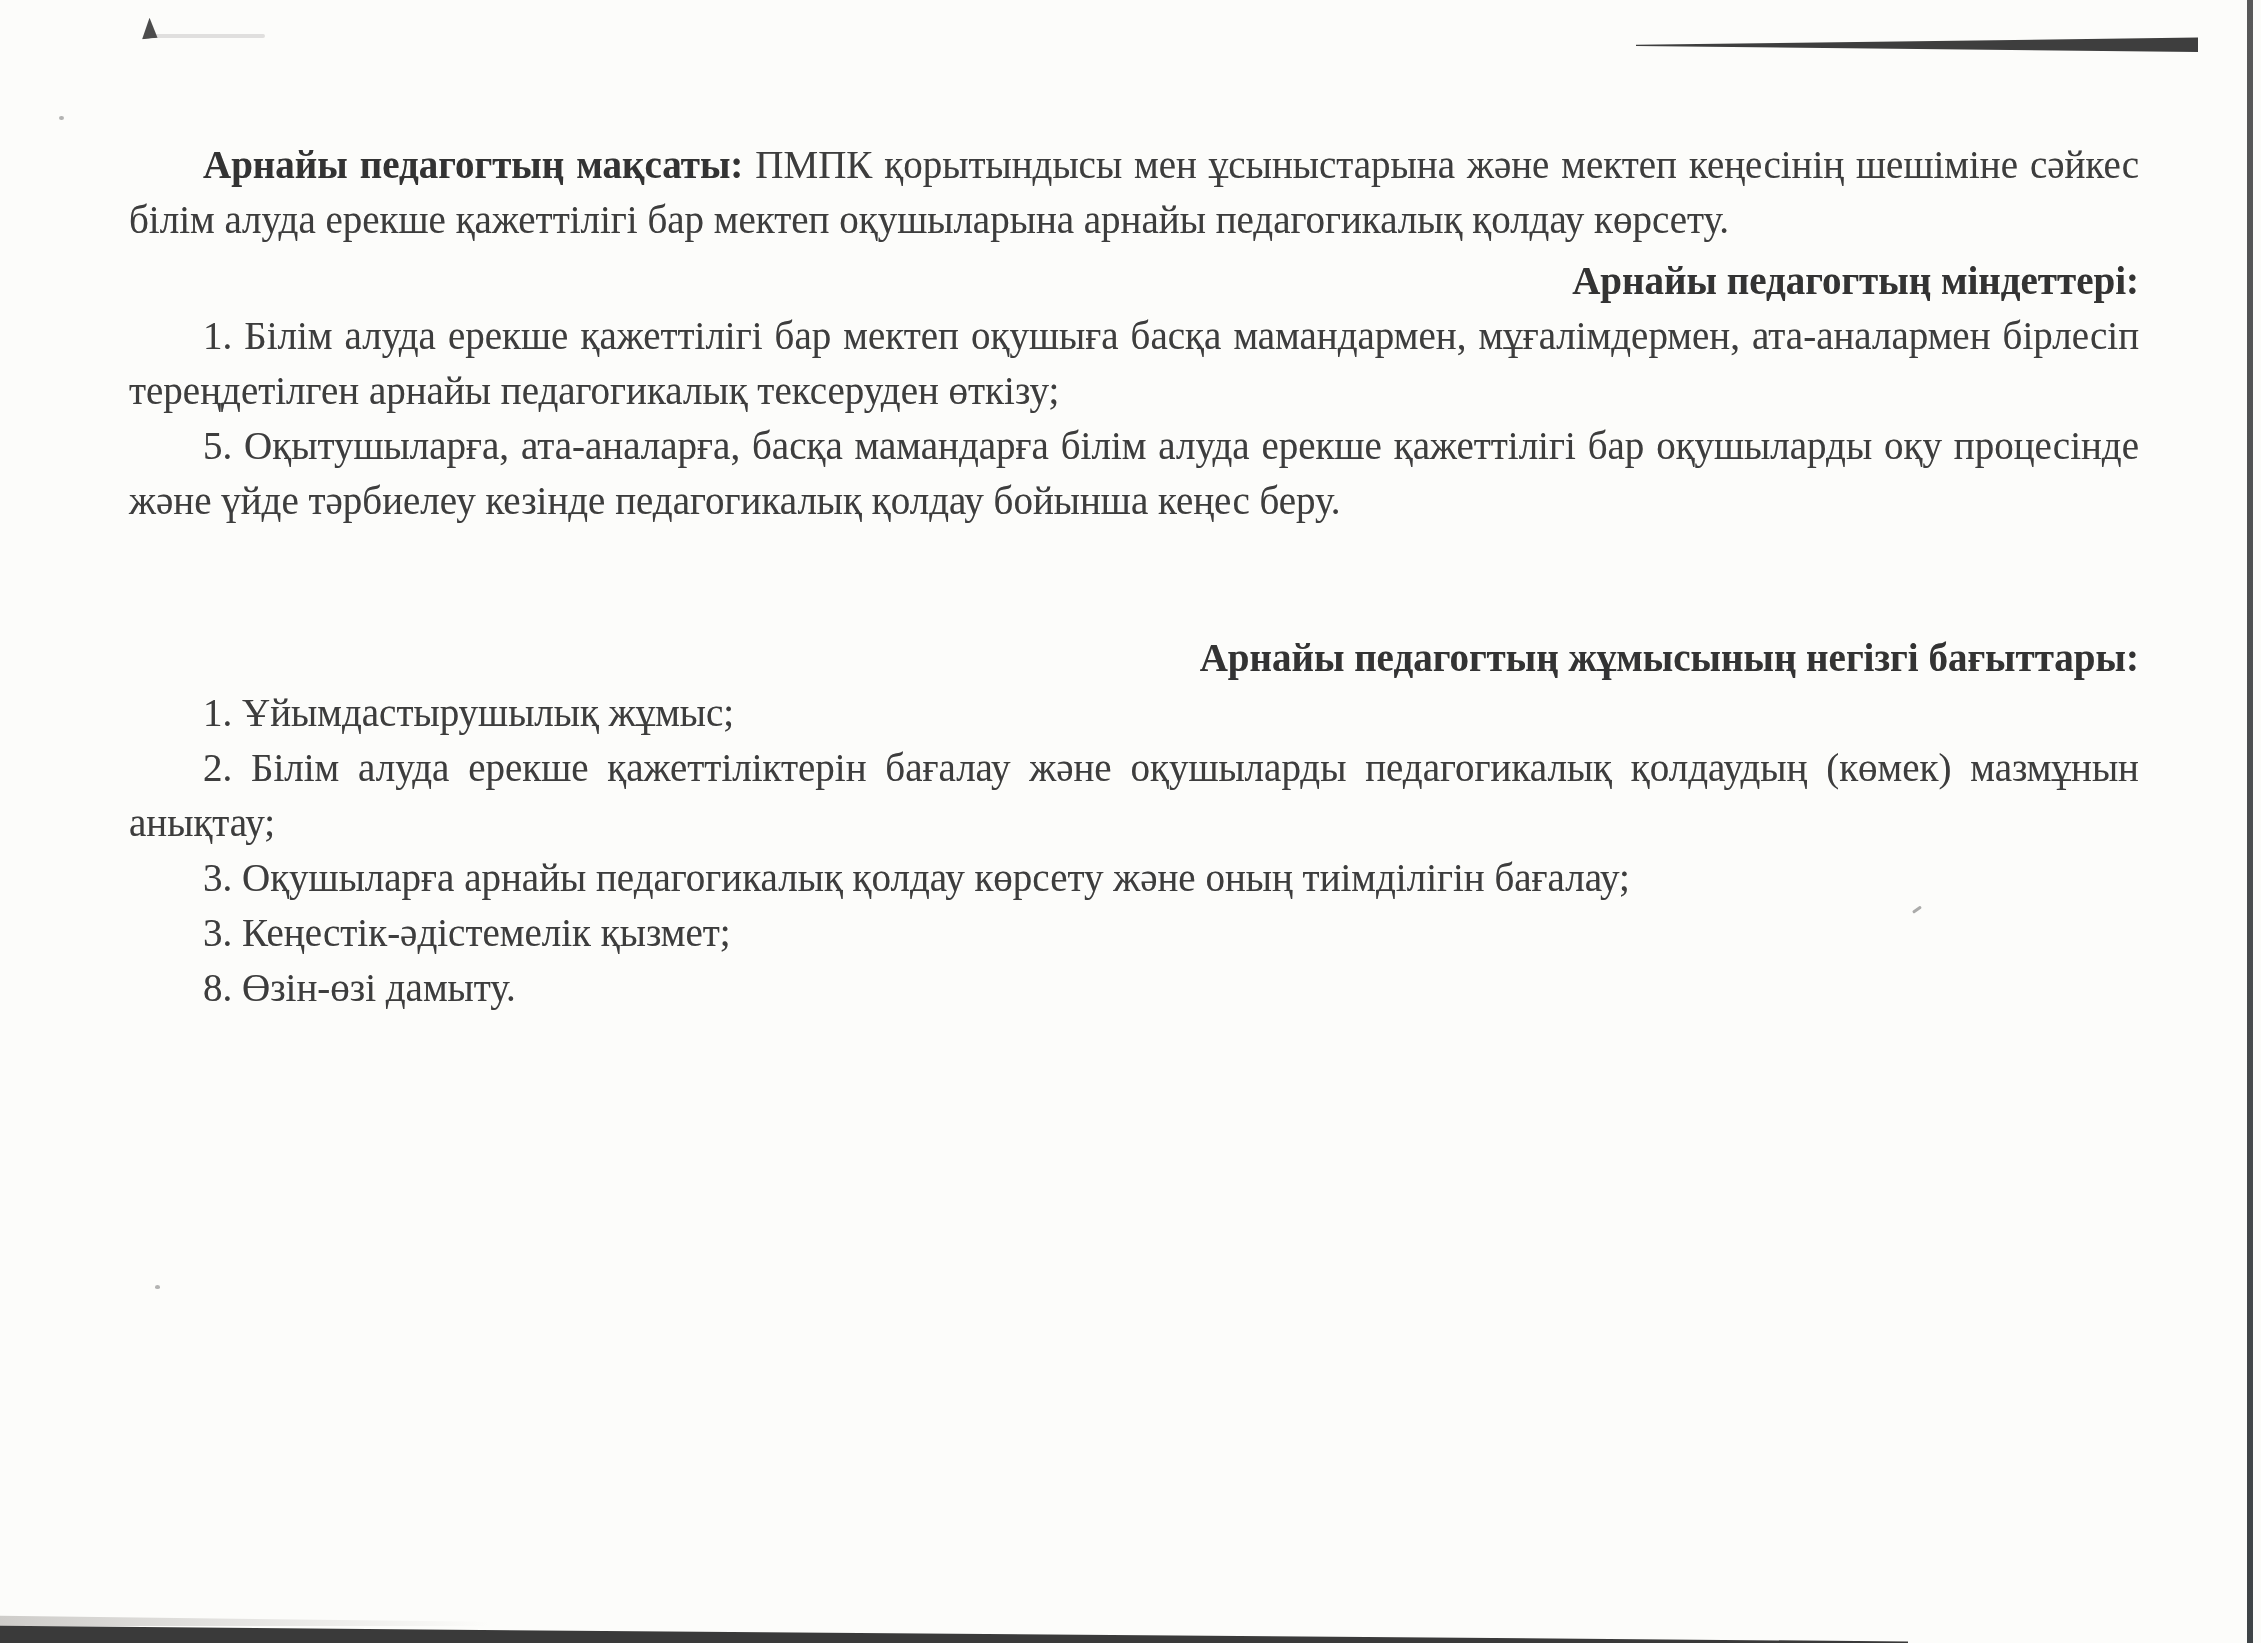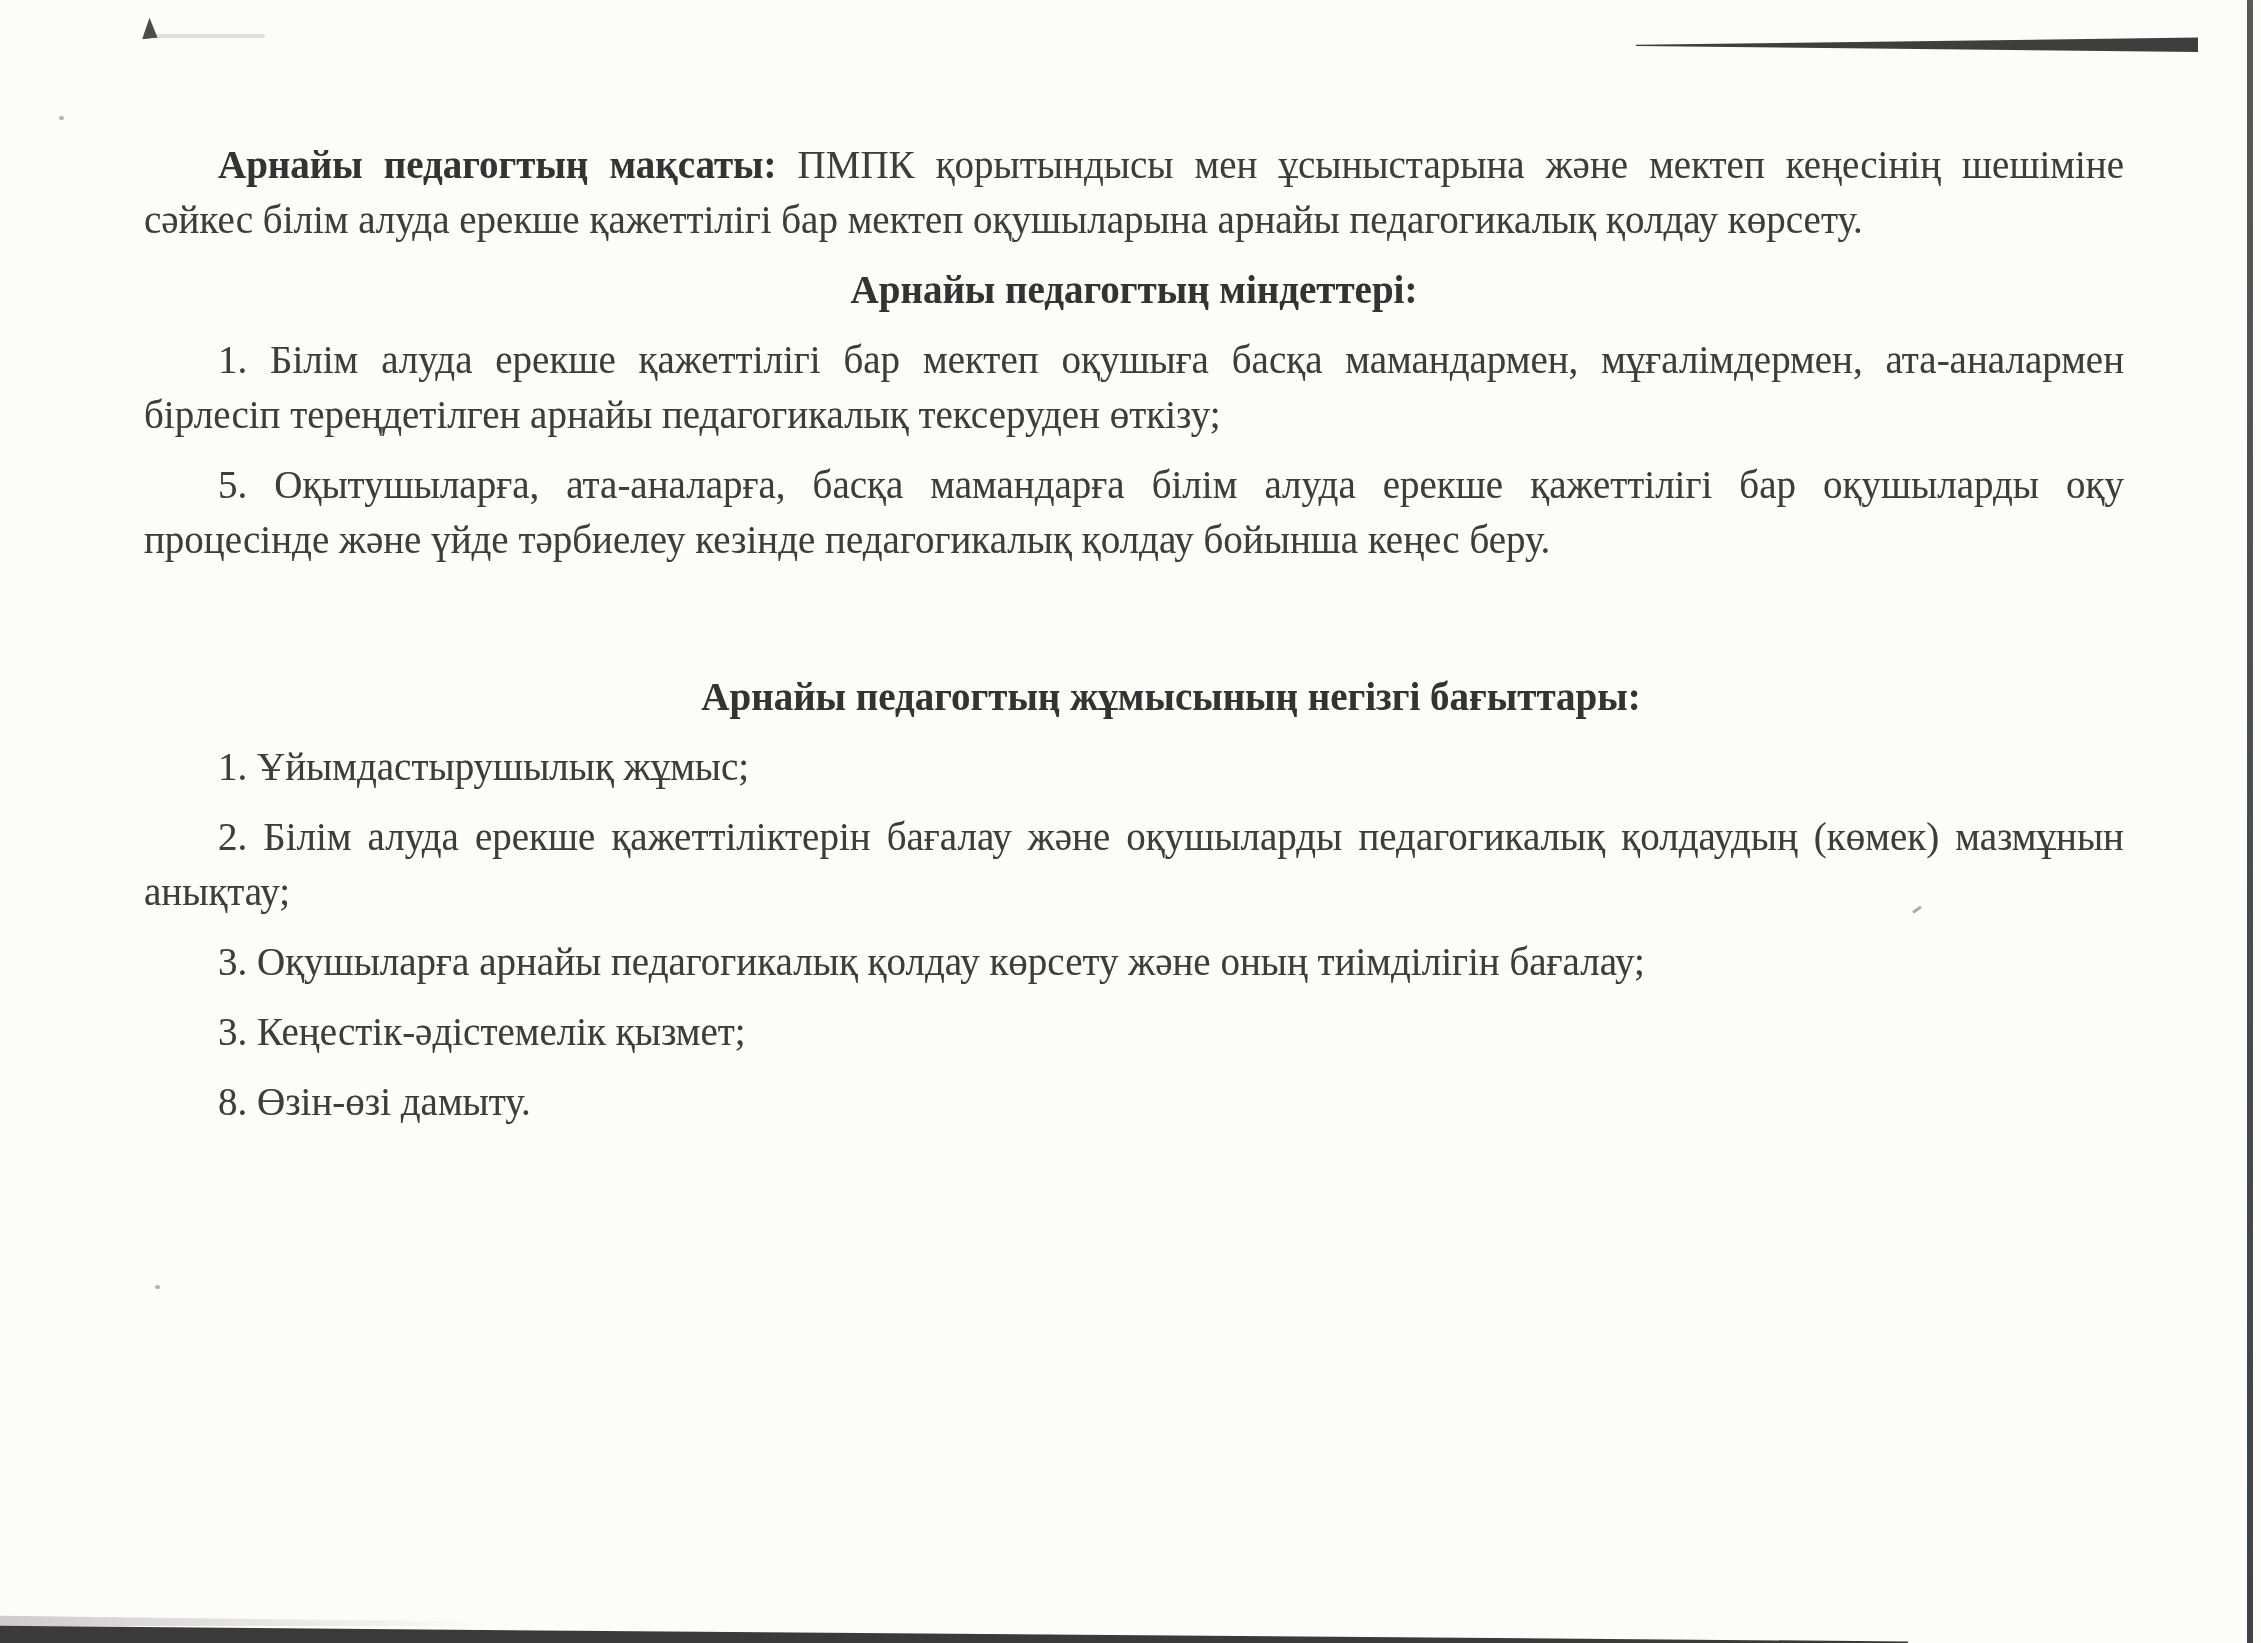--- a/index.html
+++ b/index.html
@@ -20,32 +20,32 @@
     left: 129px;
     top: 0;
     width: 2010px;
     font-size: 39px;
     line-height: 55px;
     color: #3d3d3d;
     text-align: justify;
     text-shadow: 0 0 0.6px rgba(70,70,70,0.35);
   }
   .para {
-    margin: 15px;
+    margin: 0;
     text-indent: 74px;
   }
   .intro { margin-top: 137px; }
   .lead { font-weight: bold; color: #333; }
   .heading {
     margin: 6.4px 0 0 0;
     font-size: 39px;
     line-height: 55px;
     font-weight: bold;
     color: #333;
-    text-align: center;
+    text-align: right;
     text-indent: 0;
   }
   .heading.indented {
     margin-top: 102px;
     text-indent: 74px;
   }
   
   .artifact { position: absolute; pointer-events: none; }
   .pen-mark {
     left: 141px; top: 18px; width: 15.5px; height: 20.6px;

